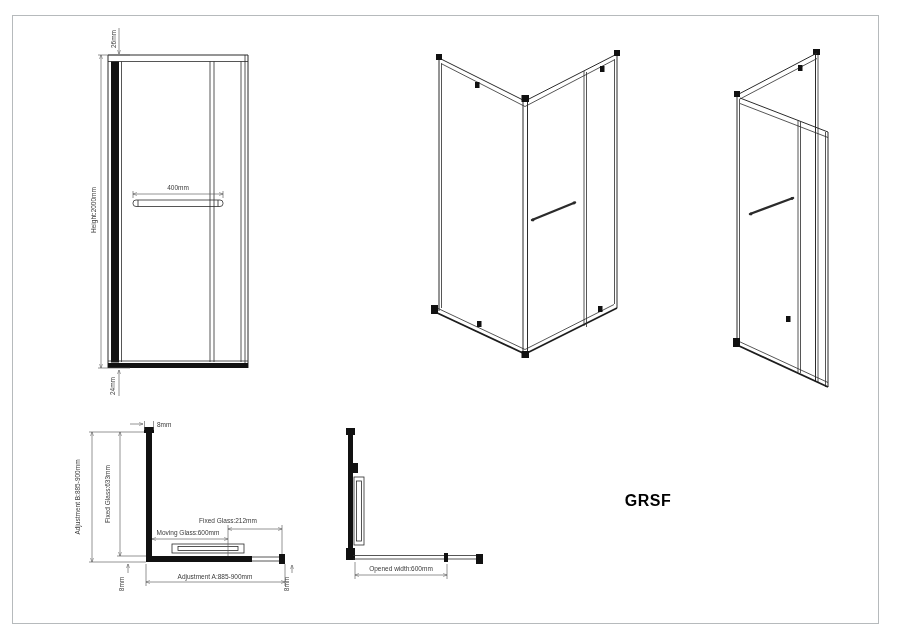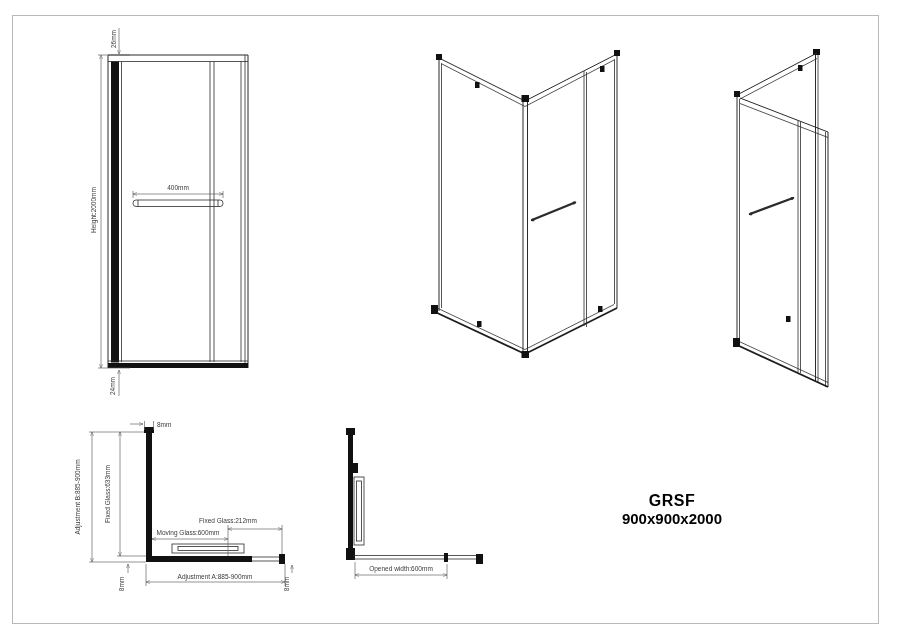--- a/index.html
+++ b/index.html
@@ -12,21 +12,21 @@
     border:1px solid #b6babc;box-sizing:border-box;
   }
   .view{position:absolute;}
   svg text{fill:#3a3a3a;font-size:6.5px;font-family:"Liberation Sans","DejaVu Sans",sans-serif;}
   .ln{stroke:#2b2b2b;stroke-width:1;fill:none;}
   .thin{stroke:#2b2b2b;stroke-width:.8;fill:none;}
   .thk{stroke:#1d1d1d;stroke-width:1.8;fill:none;}
   .dim{stroke:#5a5a5a;stroke-width:.65;fill:none;}
   .blk{fill:#111;stroke:none;}
   #title-block{
-    position:absolute;left:572px;top:492px;width:200px;text-align:center;color:#000;
+    position:absolute;left:548px;top:492px;width:200px;text-align:center;color:#000;
   }
   #title-block .model{font-size:16px;font-weight:bold;letter-spacing:.5px;}
   #title-block .size{font-size:15px;font-weight:bold;}
 </style>
 </head>
 <body>
 
 <div id="sheet">
   <div id="frame-border"></div>
 
@@ -235,15 +235,14 @@
     <g>
       <line class="dim" x1="35" y1="147" x2="35" y2="164"></line>
       <line class="dim" x1="127" y1="149" x2="127" y2="164"></line>
       <line class="dim" x1="35" y1="160" x2="127" y2="160" marker-start="url(#arQ)" marker-end="url(#arQ)"></line>
       <text x="81" y="156" text-anchor="middle">Opened width:600mm</text>
     </g>
   </svg>
 
   <div id="title-block">
     <div class="model">GRSF</div>
-    <div class="size">900x900x2000</div>
   </div>
 </div>
 
 </body></html>

